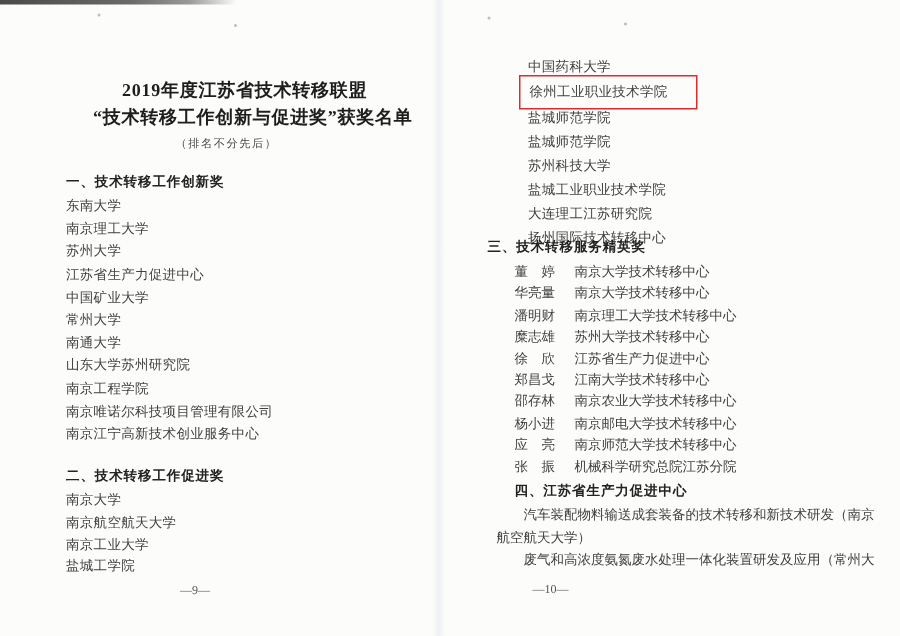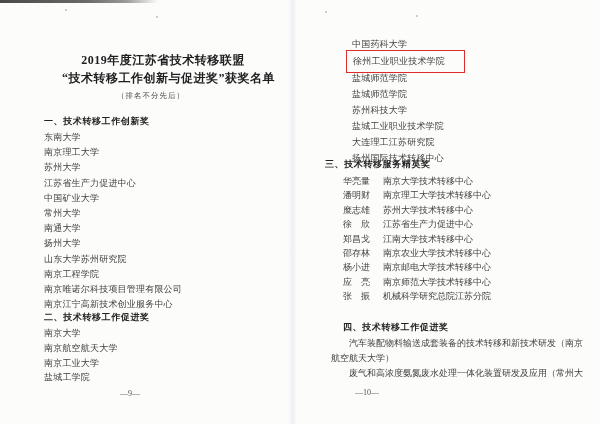--- a/index.html
+++ b/index.html
@@ -71,21 +71,20 @@
 
     <div class="h abs" id="l-h1">一、技术转移工作创新奖</div>
     <div class="list abs" id="l-list1">
         <div class="li-row">东南大学</div>
         <div class="li-row">南京理工大学</div>
         <div class="li-row">苏州大学</div>
         <div class="li-row">江苏省生产力促进中心</div>
         <div class="li-row">中国矿业大学</div>
         <div class="li-row">常州大学</div>
         <div class="li-row">南通大学</div>
-        <div class="li-row">扬州大学</div>
         <div class="li-row">山东大学苏州研究院</div>
         <div class="li-row">南京工程学院</div>
         <div class="li-row">南京唯诺尔科技项目管理有限公司</div>
         <div class="li-row">南京江宁高新技术创业服务中心</div>
       </div>
 
     <div class="h abs" id="l-h2">二、技术转移工作促进奖</div>
     <div class="list abs" id="l-list2">
         <div class="li-row">南京大学</div>
         <div class="li-row">南京航空航天大学</div>
@@ -103,20 +102,24 @@
         <div class="li-row"><span>盐城师范学院</span></div>
         <div class="li-row"><span>盐城师范学院</span></div>
         <div class="li-row"><span>苏州科技大学</span></div>
         <div class="li-row"><span>盐城工业职业技术学院</span></div>
         <div class="li-row"><span>大连理工江苏研究院</span></div>
         <div class="li-row"><span>扬州国际技术转移中心</span></div>
       </div>
 
     <div class="h abs" id="r-h3">三、技术转移服务精英奖</div>
     <div class="abs" id="r-winners">
+        <div class="w-row">
+          <span class="w-name">董　婷</span>
+          <span class="w-org">南京大学技术转移中心</span>
+        </div>
         <div class="w-row">
           <span class="w-name">华亮量</span>
           <span class="w-org">南京大学技术转移中心</span>
         </div>
         <div class="w-row">
           <span class="w-name">潘明财</span>
           <span class="w-org">南京理工大学技术转移中心</span>
         </div>
         <div class="w-row">
           <span class="w-name">糜志雄</span>
@@ -141,21 +144,21 @@
         <div class="w-row">
           <span class="w-name">应　亮</span>
           <span class="w-org">南京师范大学技术转移中心</span>
         </div>
         <div class="w-row">
           <span class="w-name">张　振</span>
           <span class="w-org">机械科学研究总院江苏分院</span>
         </div>
       </div>
 
-    <div class="h abs" id="r-h4">四、技术转移工作促进奖</div>
+    <div class="h abs" id="r-h4">四、江苏省生产力促进中心</div>
     <div class="abs" id="r-cases">
         <div class="case">汽车装配物料输送成套装备的技术转移和新技术研发（南京航空航天大学）</div>
         <div class="case">废气和高浓度氨氮废水处理一体化装置研发及应用（常州大</div>
       </div>
 
     <div class="abs" id="r-pn">—10—</div>
   </div>
 
 </div>
 

